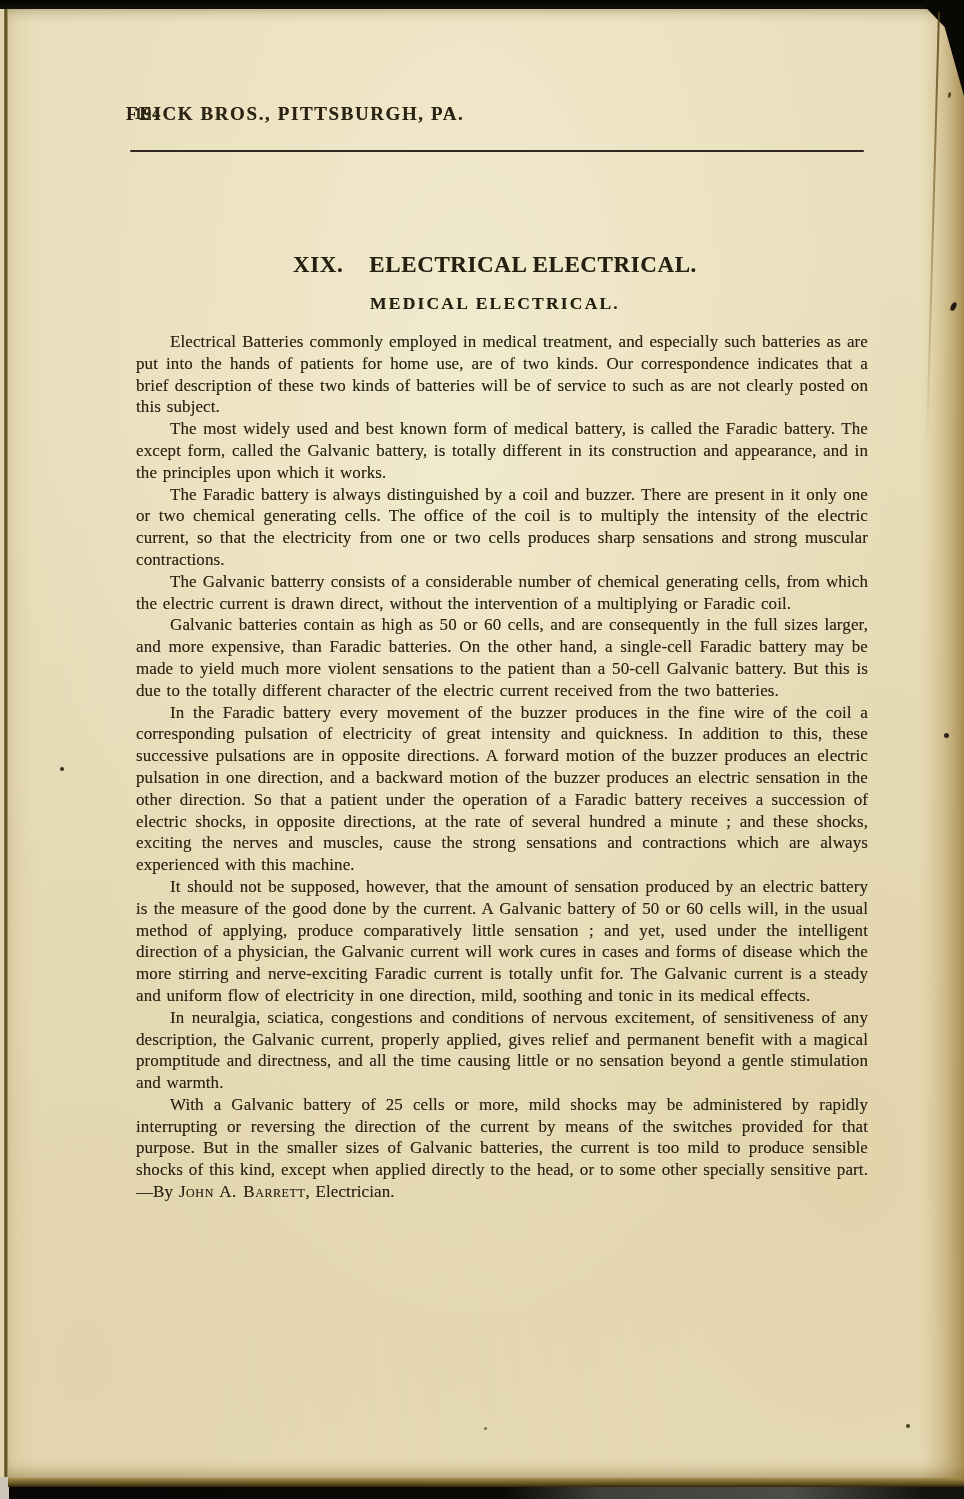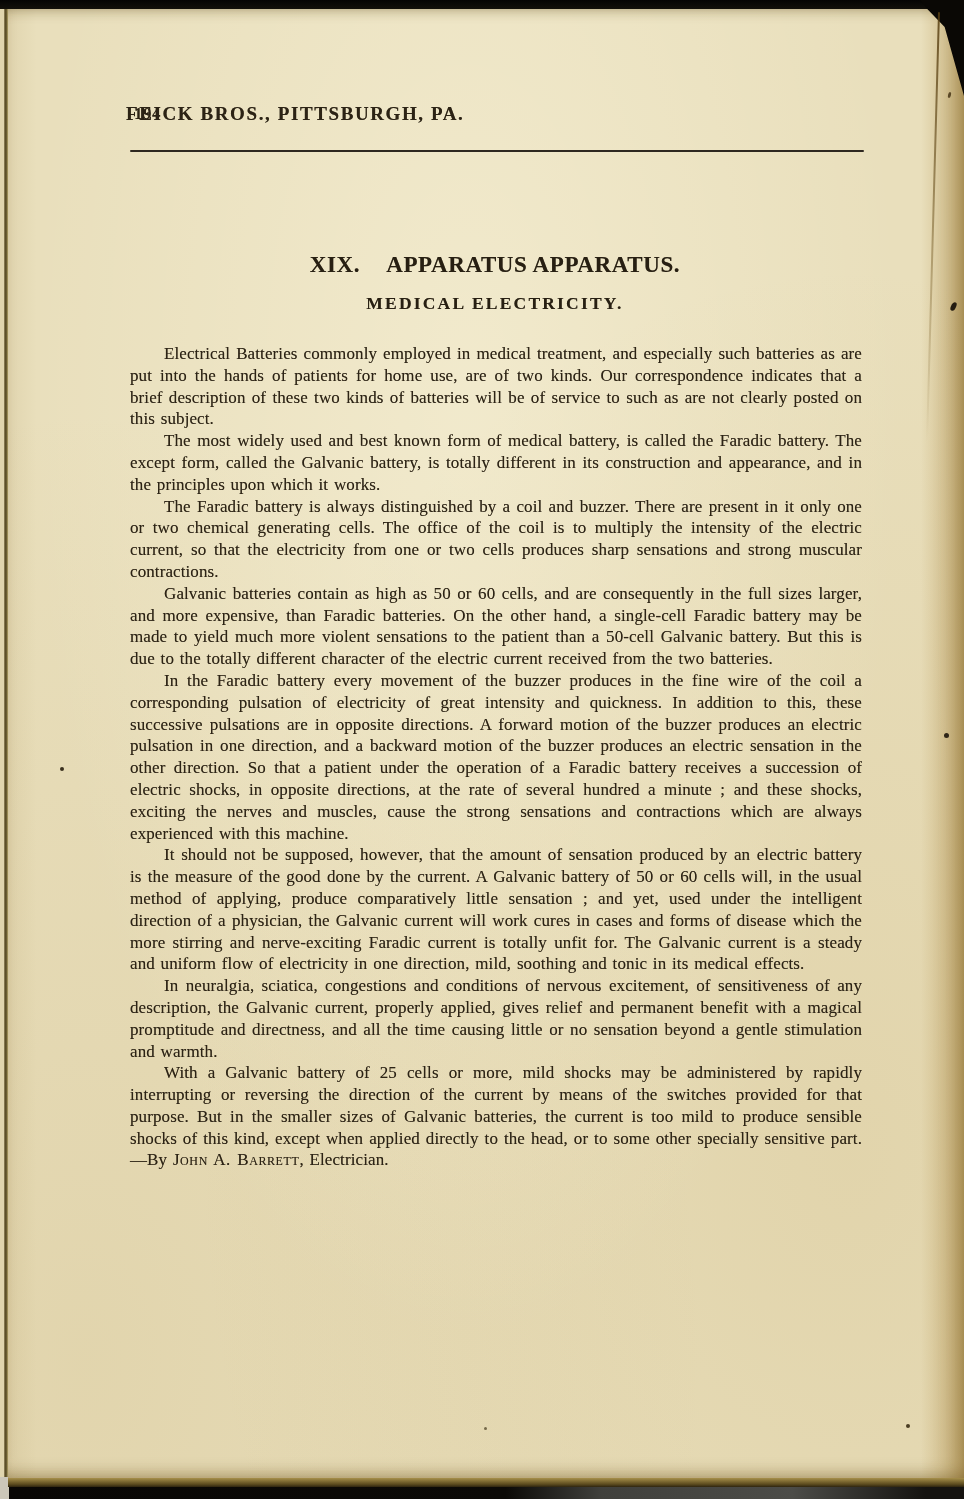--- a/index.html
+++ b/index.html
@@ -88,52 +88,53 @@
     color:#271f12;text-shadow:0 0 0.6px rgba(39,31,18,0.5);
   }
   .section-heading .title-gap{margin-left:26px;}
   .sub-heading{
     position:absolute;left:118px;top:284px;width:738px;margin:0;
     text-align:center;font-size:17.5px;font-weight:bold;letter-spacing:2.2px;
     color:#271f12;text-shadow:0 0 0.5px rgba(39,31,18,0.5);
   }
   
   .body-text{
-    position:absolute;left:122px;top:322px;width:732px;
+    position:absolute;left:128px;top:322px;width:732px;
     font-size:17px;line-height:21.8px;text-align:justify;
     letter-spacing:0.1px;word-spacing:1.4px;
-    color:#2c2315;text-shadow:0 0 0.5px rgba(44,35,21,0.45);margin-top:12px;
+    color:#2c2315;text-shadow:0 0 0.5px rgba(44,35,21,0.45);
   }
   .body-text p{margin:0;text-indent:34px;}
   .smallcaps{font-variant:small-caps;letter-spacing:0.6px;}
 </style>
 </head>
 <body>
 
 <div class="scan">
 
   <div class="edge-left"></div>
   <div class="corner-bl"></div>
 
   <div class="page">
 
     <header class="page-header">
       <span class="page-number">194</span>
       <span class="running-title">FEICK BROS., PITTSBURGH, PA.</span>
       <div class="header-rule"></div>
     </header>
 
-    <h1 class="section-heading"><span>XIX.</span><span class="title-gap">APPARATUS APPARATUS.</span></h1>
+    <h1 class="section-heading"><span>XIX.</span><span class="title-gap">ELECTRICAL ELECTRICAL.</span></h1>
 
-    <h2 class="sub-heading">MEDICAL ELECTRICITY.</h2>
+    <h2 class="sub-heading">MEDICAL ELECTRICAL.</h2>
 
     <div class="body-text">
       <p>Electrical Batteries commonly employed in medical treatment, and especially such batteries as are put into the hands of patients for home use, are of two kinds. Our correspondence indicates that a brief description of these two kinds of batteries will be of service to such as are not clearly posted on this subject.</p>
       <p>The most widely used and best known form of medical battery, is called the Faradic battery. The except form, called the Galvanic battery, is totally different in its construction and appearance, and in the principles upon which it works.</p>
       <p>The Faradic battery is always distinguished by a coil and buzzer. There are present in it only one or two chemical generating cells. The office of the coil is to multiply the intensity of the electric current, so that the electricity from one or two cells produces sharp sensations and strong muscular contractions.</p>
+      <p>The Galvanic batterry consists of a considerable number of chemical generating cells, from which the electric current is drawn direct, without the intervention of a multiplying or Faradic coil.</p>
       <p>Galvanic batteries contain as high as 50 or 60 cells, and are consequently in the full sizes larger, and more expensive, than Faradic batteries. On the other hand, a single-cell Faradic battery may be made to yield much more violent sensations to the patient than a 50-cell Galvanic battery. But this is due to the totally different character of the electric current received from the two batteries.</p>
       <p>In the Faradic battery every movement of the buzzer produces in the fine wire of the coil a corresponding pulsation of electricity of great intensity and quickness. In addition to this, these successive pulsations are in opposite directions. A forward motion of the buzzer produces an electric pulsation in one direction, and a backward motion of the buzzer produces an electric sensation in the other direction. So that a patient under the operation of a Faradic battery receives a succession of electric shocks, in opposite directions, at the rate of several hundred a minute ; and these shocks, exciting the nerves and muscles, cause the strong sensations and contractions which are always experienced with this machine.</p>
       <p>It should not be supposed, however, that the amount of sensation produced by an electric battery is the measure of the good done by the current. A Galvanic battery of 50 or 60 cells will, in the usual method of applying, produce comparatively little sensation ; and yet, used under the intelligent direction of a physician, the Galvanic current will work cures in cases and forms of disease which the more stirring and nerve-exciting Faradic current is totally unfit for. The Galvanic current is a steady and uniform flow of electricity in one direction, mild, soothing and tonic in its medical effects.</p>
       <p>In neuralgia, sciatica, congestions and conditions of nervous excitement, of sensitiveness of any description, the Galvanic current, properly applied, gives relief and permanent benefit with a magical promptitude and directness, and all the time causing little or no sensation beyond a gentle stimulation and warmth.</p>
       <p><span>With a Galvanic battery of 25 cells or more, mild shocks may be administered by rapidly interrupting or reversing the direction of the current by means of the switches provided for that purpose. But in the smaller sizes of Galvanic batteries, the current is too mild to produce sensible shocks of this kind, except when applied directly to the head, or to some other specially sensitive part.—By </span><span class="smallcaps">John A. Barrett</span><span>, Electrician.</span></p>
     </div>
 
   </div>
 
   <div class="edge-top"></div>

